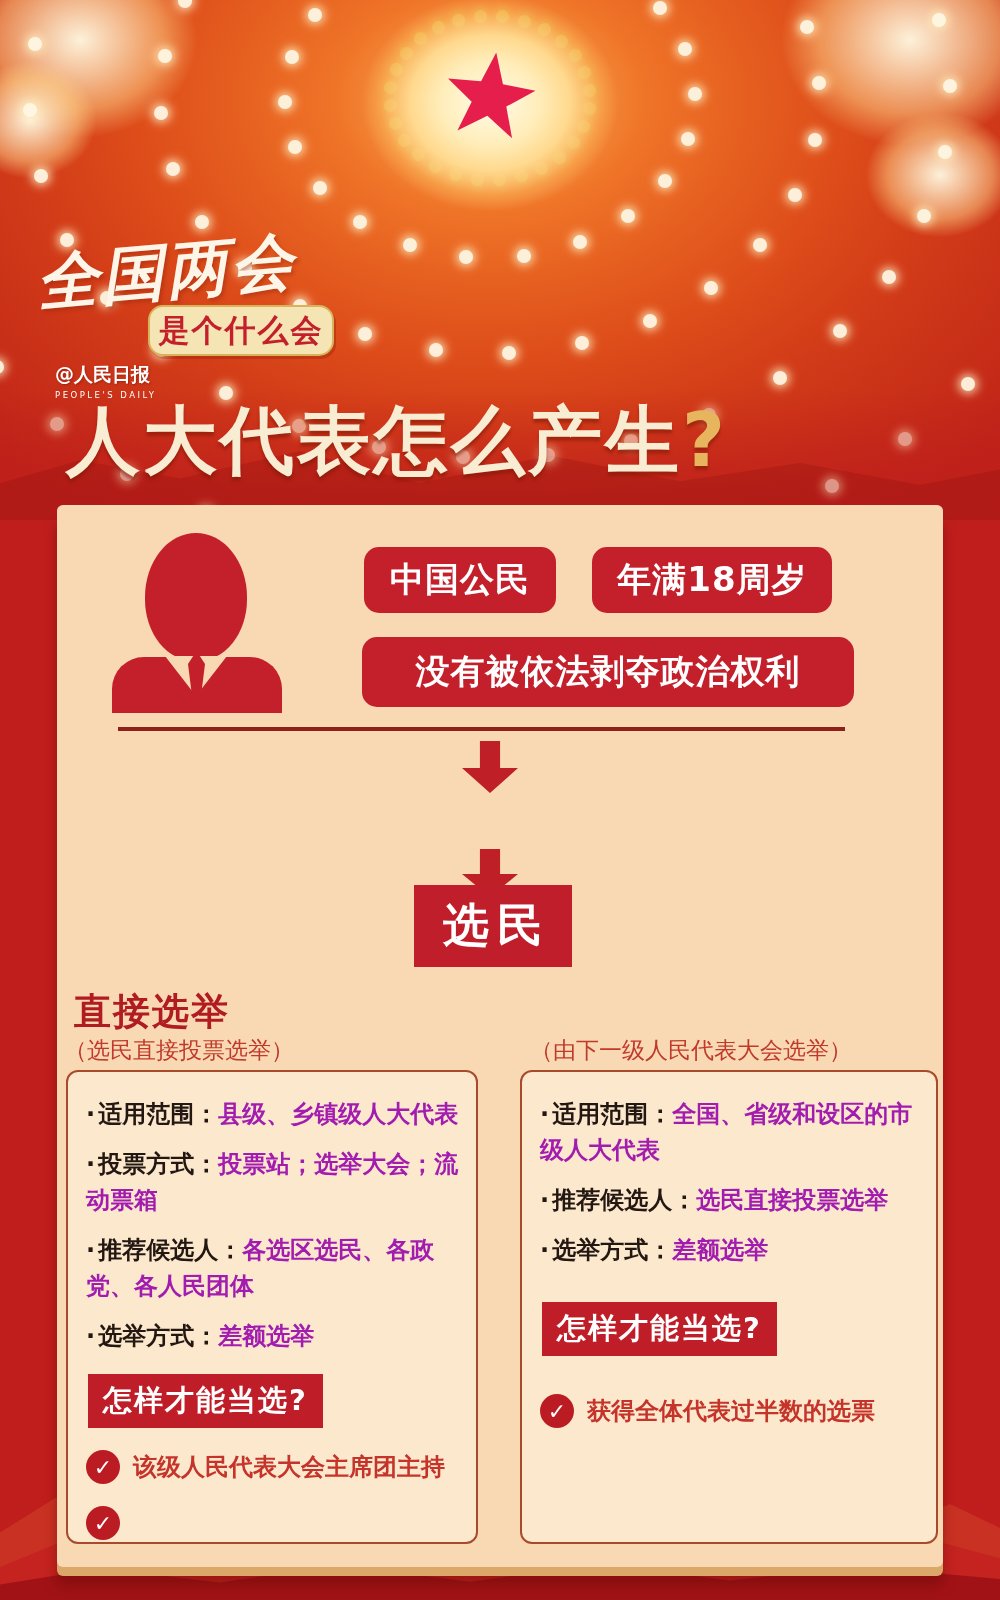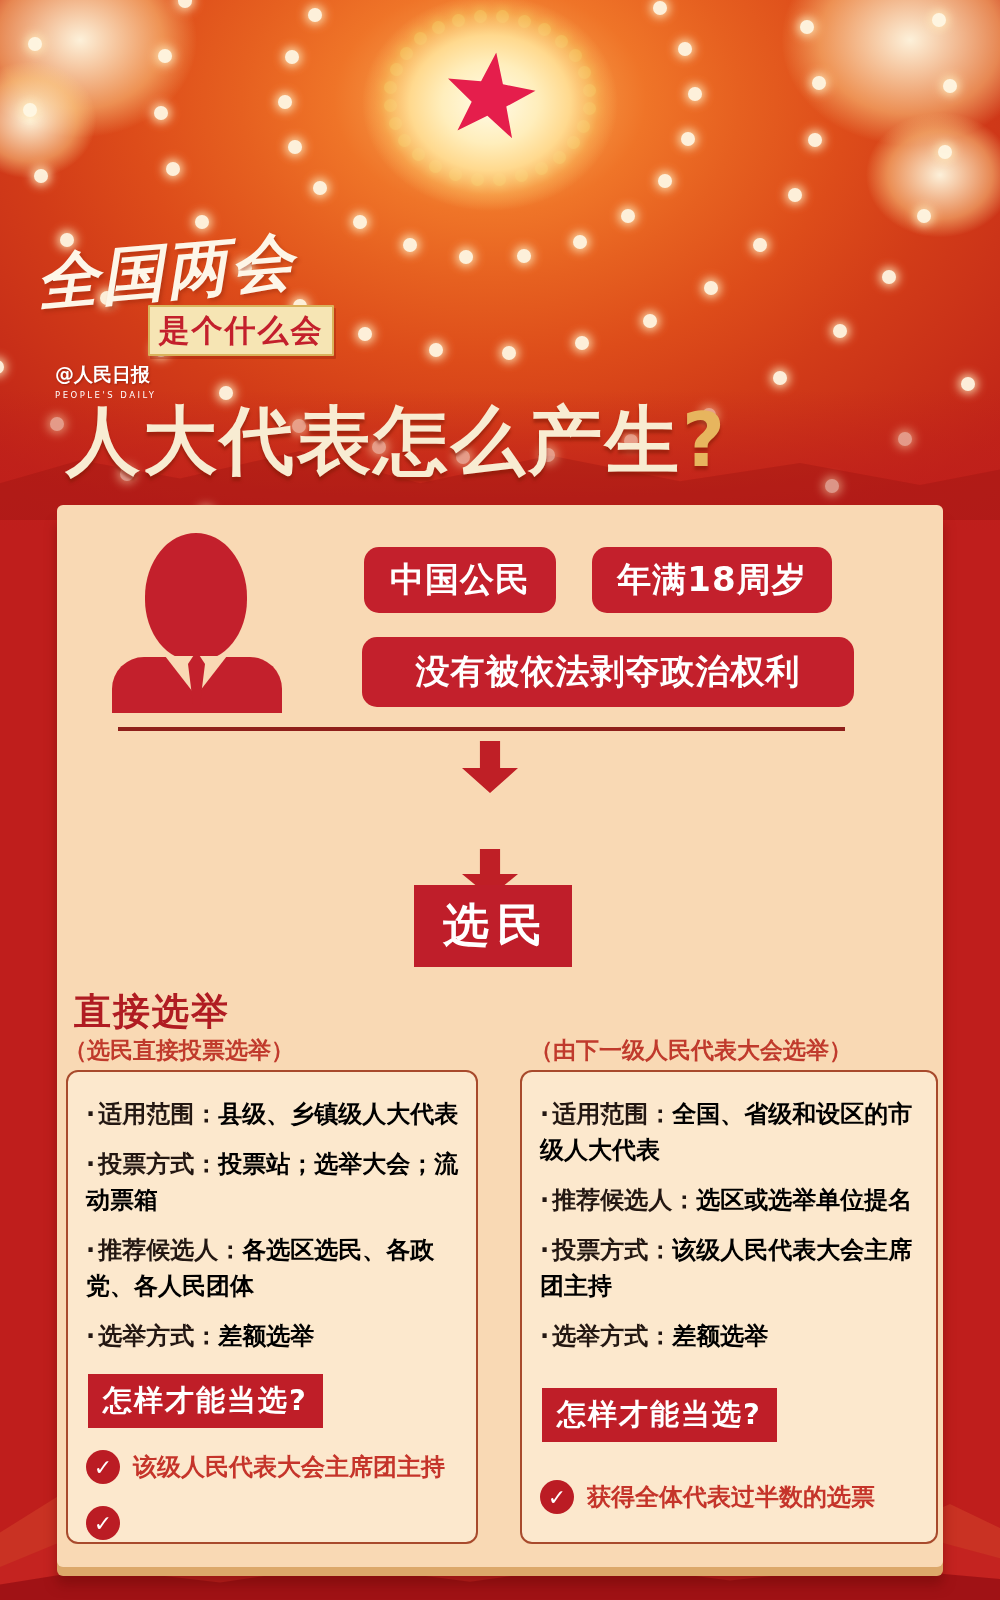--- a/index.html
+++ b/index.html
@@ -32,21 +32,21 @@
   .dot{position:absolute;border-radius:50%;background:#fff8e4;box-shadow:0 0 10px 3px rgba(255,236,190,.85);}
   .dot.gold{background:#efc155;box-shadow:0 0 8px 2px rgba(235,180,70,.9);}
   
   .brand-callig{position:absolute;left:36px;top:230px;z-index:5;
     font-size:62px;font-weight:bold;font-style:italic;color:#fdf6e8;letter-spacing:3px;
     transform:rotate(-5deg);text-shadow:2px 3px 4px rgba(150,40,10,.45);}
   .brand-press{position:absolute;left:55px;top:322px;z-index:5;color:#fff;margin-top:40px;}
   .press-cn{font-size:19px;font-weight:bold;text-shadow:1px 1px 2px rgba(120,20,5,.5);}
   .press-en{font-size:8.5px;letter-spacing:2.5px;margin-top:2px;}
   .badge-what{position:absolute;left:148px;top:305px;z-index:6;width:182px;height:47px;
-    background:#f6e5b4;border:2px solid #d9b35c;border-radius:1px;
+    background:#f6e5b4;border:2px solid #d9b35c;border-radius:15px;
     display:flex;align-items:center;justify-content:center;
     color:#c3202c;font-size:31px;font-weight:bold;letter-spacing:2px;
     box-shadow:2px 3px 0 rgba(150,30,10,.35);}
   
   .title{position:absolute;left:0;top:392px;width:1000px;z-index:5;
     padding-left:66px;box-sizing:border-box;
     font-size:74px;font-weight:bold;color:#f8ecd2;letter-spacing:3px;
     text-shadow:0 4px 3px rgba(130,25,5,.55);white-space:nowrap;}
   .title .mark{color:#e7b55e;}
   
@@ -86,31 +86,31 @@
   .arrow-2{left:405px;top:344px;width:56px;height:48px;}
   .flow-label{position:absolute;left:0;top:288px;width:886px;text-align:center;
     font-size:40px;font-weight:bold;color:#b81c20;letter-spacing:2px;}
   .voter-box{position:absolute;left:357px;top:380px;width:158px;height:82px;background:#bf1e2a;
     display:flex;align-items:center;justify-content:center;
     color:#fff;font-size:46px;font-weight:bold;letter-spacing:8px;padding-left:8px;box-sizing:border-box;}
   
   .col-heading{position:absolute;font-size:37px;font-weight:bold;color:#b01c22;letter-spacing:2px;top:482px;}
   .col-heading.left{left:17px;}
   .col-heading.right{left:479px;}
-  .col-subheading{position:absolute;font-size:23px;font-weight:bold;color:#c03a2c;top:530px;}
+  .col-subheading{position:absolute;font-size:23px;font-weight:normal;color:#c03a2c;top:530px;}
   .col-subheading.left{left:7px;}
   .col-subheading.right{left:473px;}
   .infobox{position:absolute;top:565px;height:474px;background:#fce8cd;
     border:2px solid #a84a2c;border-radius:12px;box-sizing:border-box;
     padding:24px 8px 0 18px;overflow:hidden;}
   .infobox.left{left:9px;width:412px;}
   .infobox.right{left:463px;width:418px;}
   .info-item{margin:0 0 14px 0;font-size:24px;font-weight:bold;line-height:1.5;color:#231712;}
   .info-item .blt{margin-right:3px;}
-  .info-item .val{color:#000000;}
+  .info-item .val{color:#a21caf;}
   .qbar{display:inline-block;background:#bf1e28;color:#fff;font-size:29px;font-weight:bold;
     padding:7px 15px;margin:6px 0 0 2px;letter-spacing:2px;}
   .infobox.right .qbar{margin-top:20px;}
   .cond-row{margin-top:22px;display:flex;align-items:center;gap:13px;}
   .infobox.right .cond-row{margin-top:38px;}
   .chk{width:34px;height:34px;border-radius:50%;background:#bb1c24;color:#fff;
     font-size:22px;font-weight:bold;display:flex;align-items:center;justify-content:center;flex:0 0 34px;}
   .cond-text{font-size:24px;font-weight:bold;color:#c5342a;}
 </style>
 </head>
@@ -287,22 +287,21 @@
         <div class="chk">✓</div>
         <div class="cond-text">该级人民代表大会主席团主持</div>
       </div>
       <div class="cond-row">
         <div class="chk">✓</div>
       </div>
     </div>
 
     <div class="infobox right">
       <p class="info-item"><span class="blt">·</span><span class="lbl">适用范围：</span><span class="val">全国、省级和设区的市级人大代表</span></p>
-      <p class="info-item"><span class="blt">·</span><span class="lbl">推荐候选人：</span><span class="val">选区或选举单位提名</span></p>
-      <p class="info-item"><span class="blt">·</span><span class="lbl">投票方式：</span><span class="val">该级人民代表大会主席团主持</span></p>
+      <p class="info-item"><span class="blt">·</span><span class="lbl">推荐候选人：</span><span class="val">选民直接投票选举</span></p>
       <p class="info-item"><span class="blt">·</span><span class="lbl">选举方式：</span><span class="val">差额选举</span></p>
       <div class="qbar">怎样才能当选?</div>
       <div class="cond-row">
         <div class="chk">✓</div>
         <div class="cond-text">获得全体代表过半数的选票</div>
       </div>
     </div>
 
   </div>
 </div>

